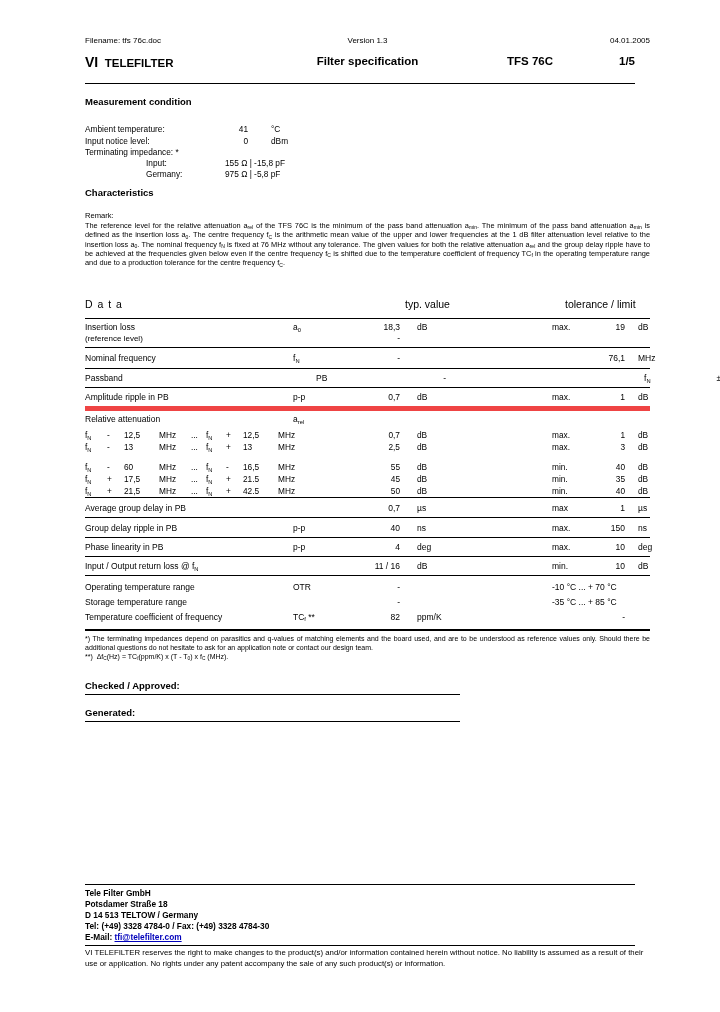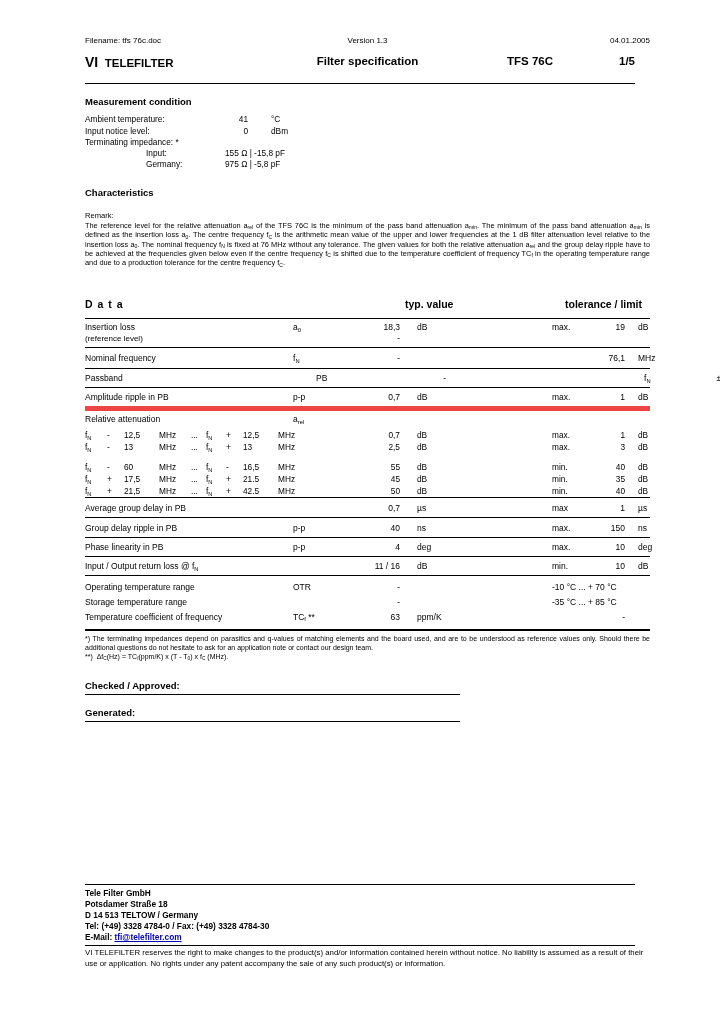--- a/index.html
+++ b/index.html
@@ -19,36 +19,36 @@
   .logo-name{font-size:11.5px;margin-left:2px;}
   .dtitle{display:block;text-align:center;font-size:11.5px;padding-top:2px;}
   .model{position:absolute;left:422px;top:2px;font-size:11.5px;}
   .pageno{position:absolute;right:15px;top:2px;font-size:11.5px;}
   .hrule{margin-top:10px;width:550px;border-top:1.4px solid #000;}
 
   .sect-h{font-size:9.5px;font-weight:bold;}
 
   
   .meas{position:absolute;left:85px;top:96px;width:565px;font-size:8.3px;line-height:11.3px;}
-  .meas .sect-h{margin-bottom:7px;}
+  .meas .sect-h{margin-bottom:17px;}
   .mrow{white-space:nowrap;}
   .ml{display:inline-block;width:150px;}
   .mv{display:inline-block;width:13px;text-align:right;}
   .mu{display:inline-block;margin-left:23px;}
   .mi{display:inline-block;margin-left:61px;width:79px;}
 
   
   .chars{position:absolute;left:85px;top:187px;width:565px;}
   .remark-label{font-size:7.6px;margin-top:13px;}
   .remark{font-size:7.4px;line-height:9.3px;margin:1px 0 0 0;text-align:justify;}
 
   
   .dtable{position:absolute;left:85px;top:296px;width:565px;font-size:8.5px;}
   .grid7{display:grid;grid-template-columns:185px 90px 40px 152px 38px 35px 25px;}
-  .thead{padding-top:2px;height:20px;border-bottom:1px solid #000;font-size:10.5px;font-weight:bold;}
+  .thead{padding-top:2px;height:20px;border-bottom:1px solid #000;font-size:10.5px;font-weight:normal;}
   .th-data{grid-column:1/3;letter-spacing:1px;}
   .th-typ{grid-column:3/5;padding-left:45px;white-space:nowrap;}
   .th-tol{grid-column:5/8;padding-left:13px;white-space:nowrap;}
   .p{font-weight:normal;}
   .p2{font-weight:normal;font-size:8px;}
   .s{padding-left:23px;}
   .t{text-align:right;}
   .u{padding-left:17px;}
   .tv{text-align:right;}
   .tu{padding-left:13px;}
@@ -328,21 +328,21 @@
       <div class="grid7">
         <span class="p">Storage temperature range</span>
         <span class="s"></span>
         <span class="t">-</span>
         <span class="u"></span>
         <span class="tol-span">-35 °C ... + 85 °C</span>
       </div>
       <div class="grid7">
         <span class="p">Temperature coefficient of frequency</span>
         <span class="s">TC<sub>f</sub> **</span>
-        <span class="t">63</span>
+        <span class="t">82</span>
         <span class="u">ppm/K</span>
         <span></span>
         <span class="tv">-</span>
         <span class="tu"></span>
       </div>
     </div>
 
     <div class="fnotes">
       <p>*) The terminating impedances depend on parasitics and q-values of matching elements and the board used, and are to be understood as reference values only. Should there be additional questions do not hesitate to ask for an application note or contact our design team.</p>
       <p>**)&nbsp;&nbsp;Δf<sub>C</sub>(Hz) = TC<sub>f</sub>(ppm/K) x (T - T<sub>0</sub>) x f<sub>C</sub> (MHz).</p>

